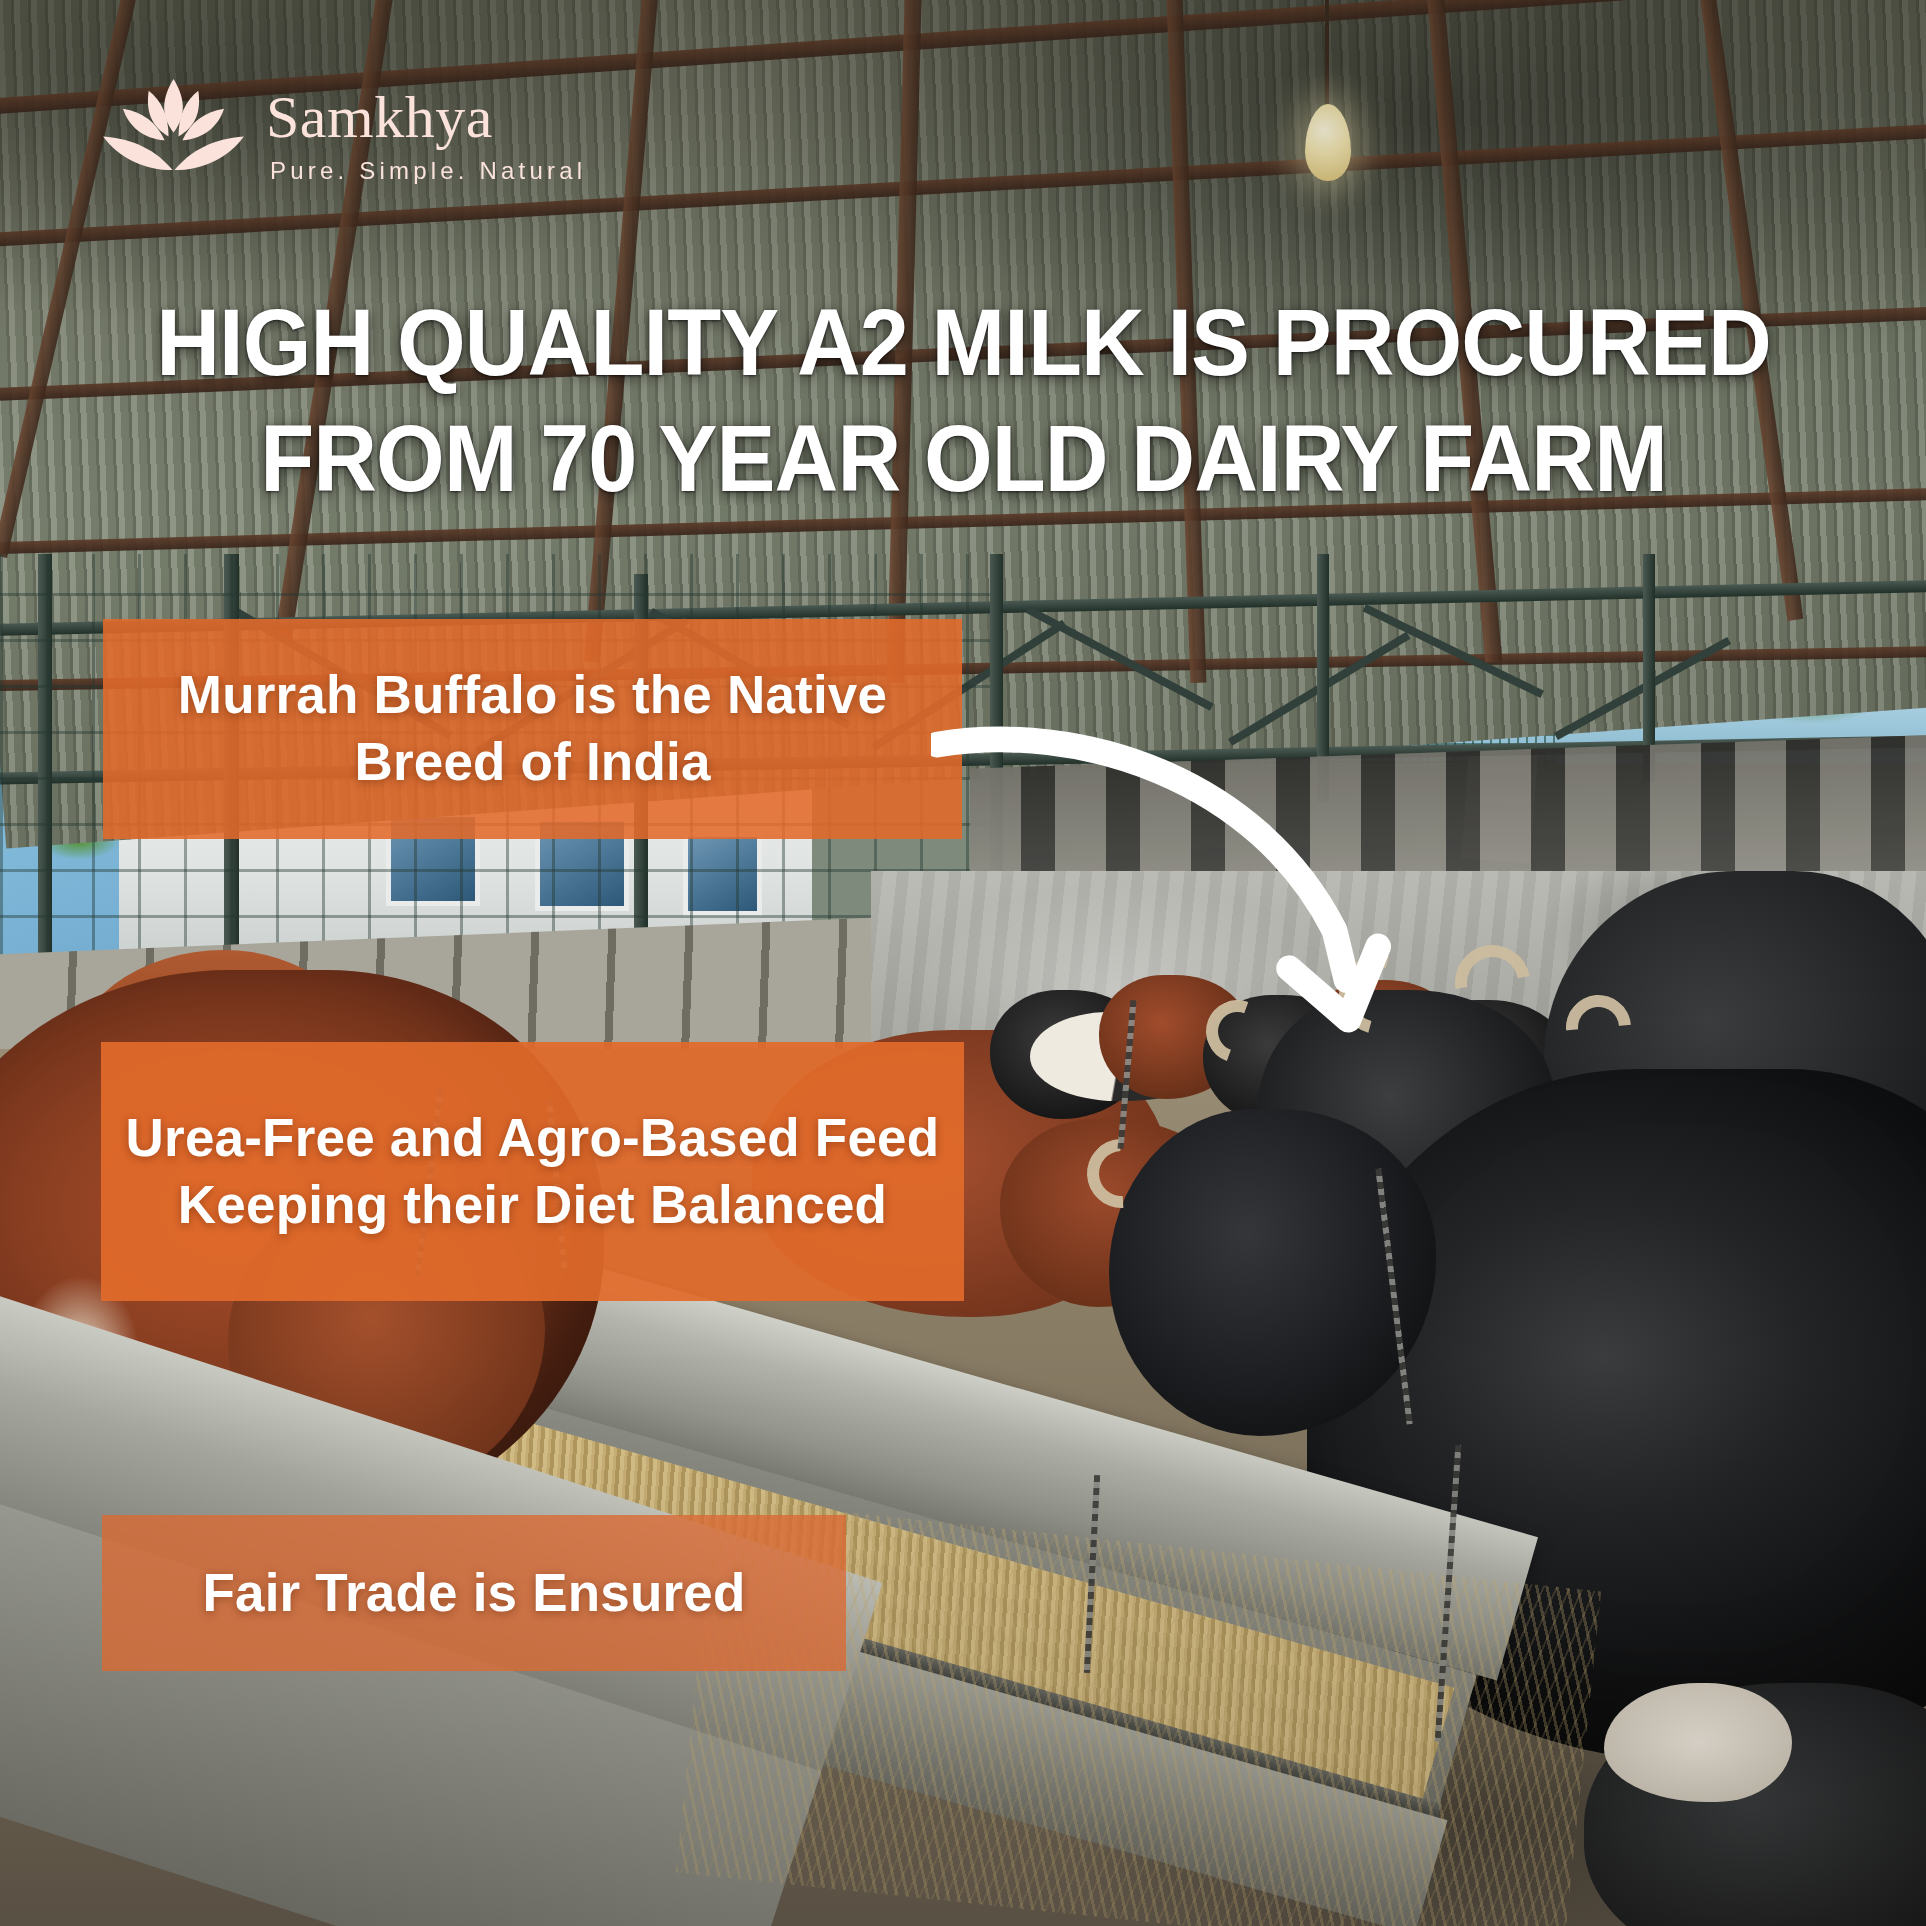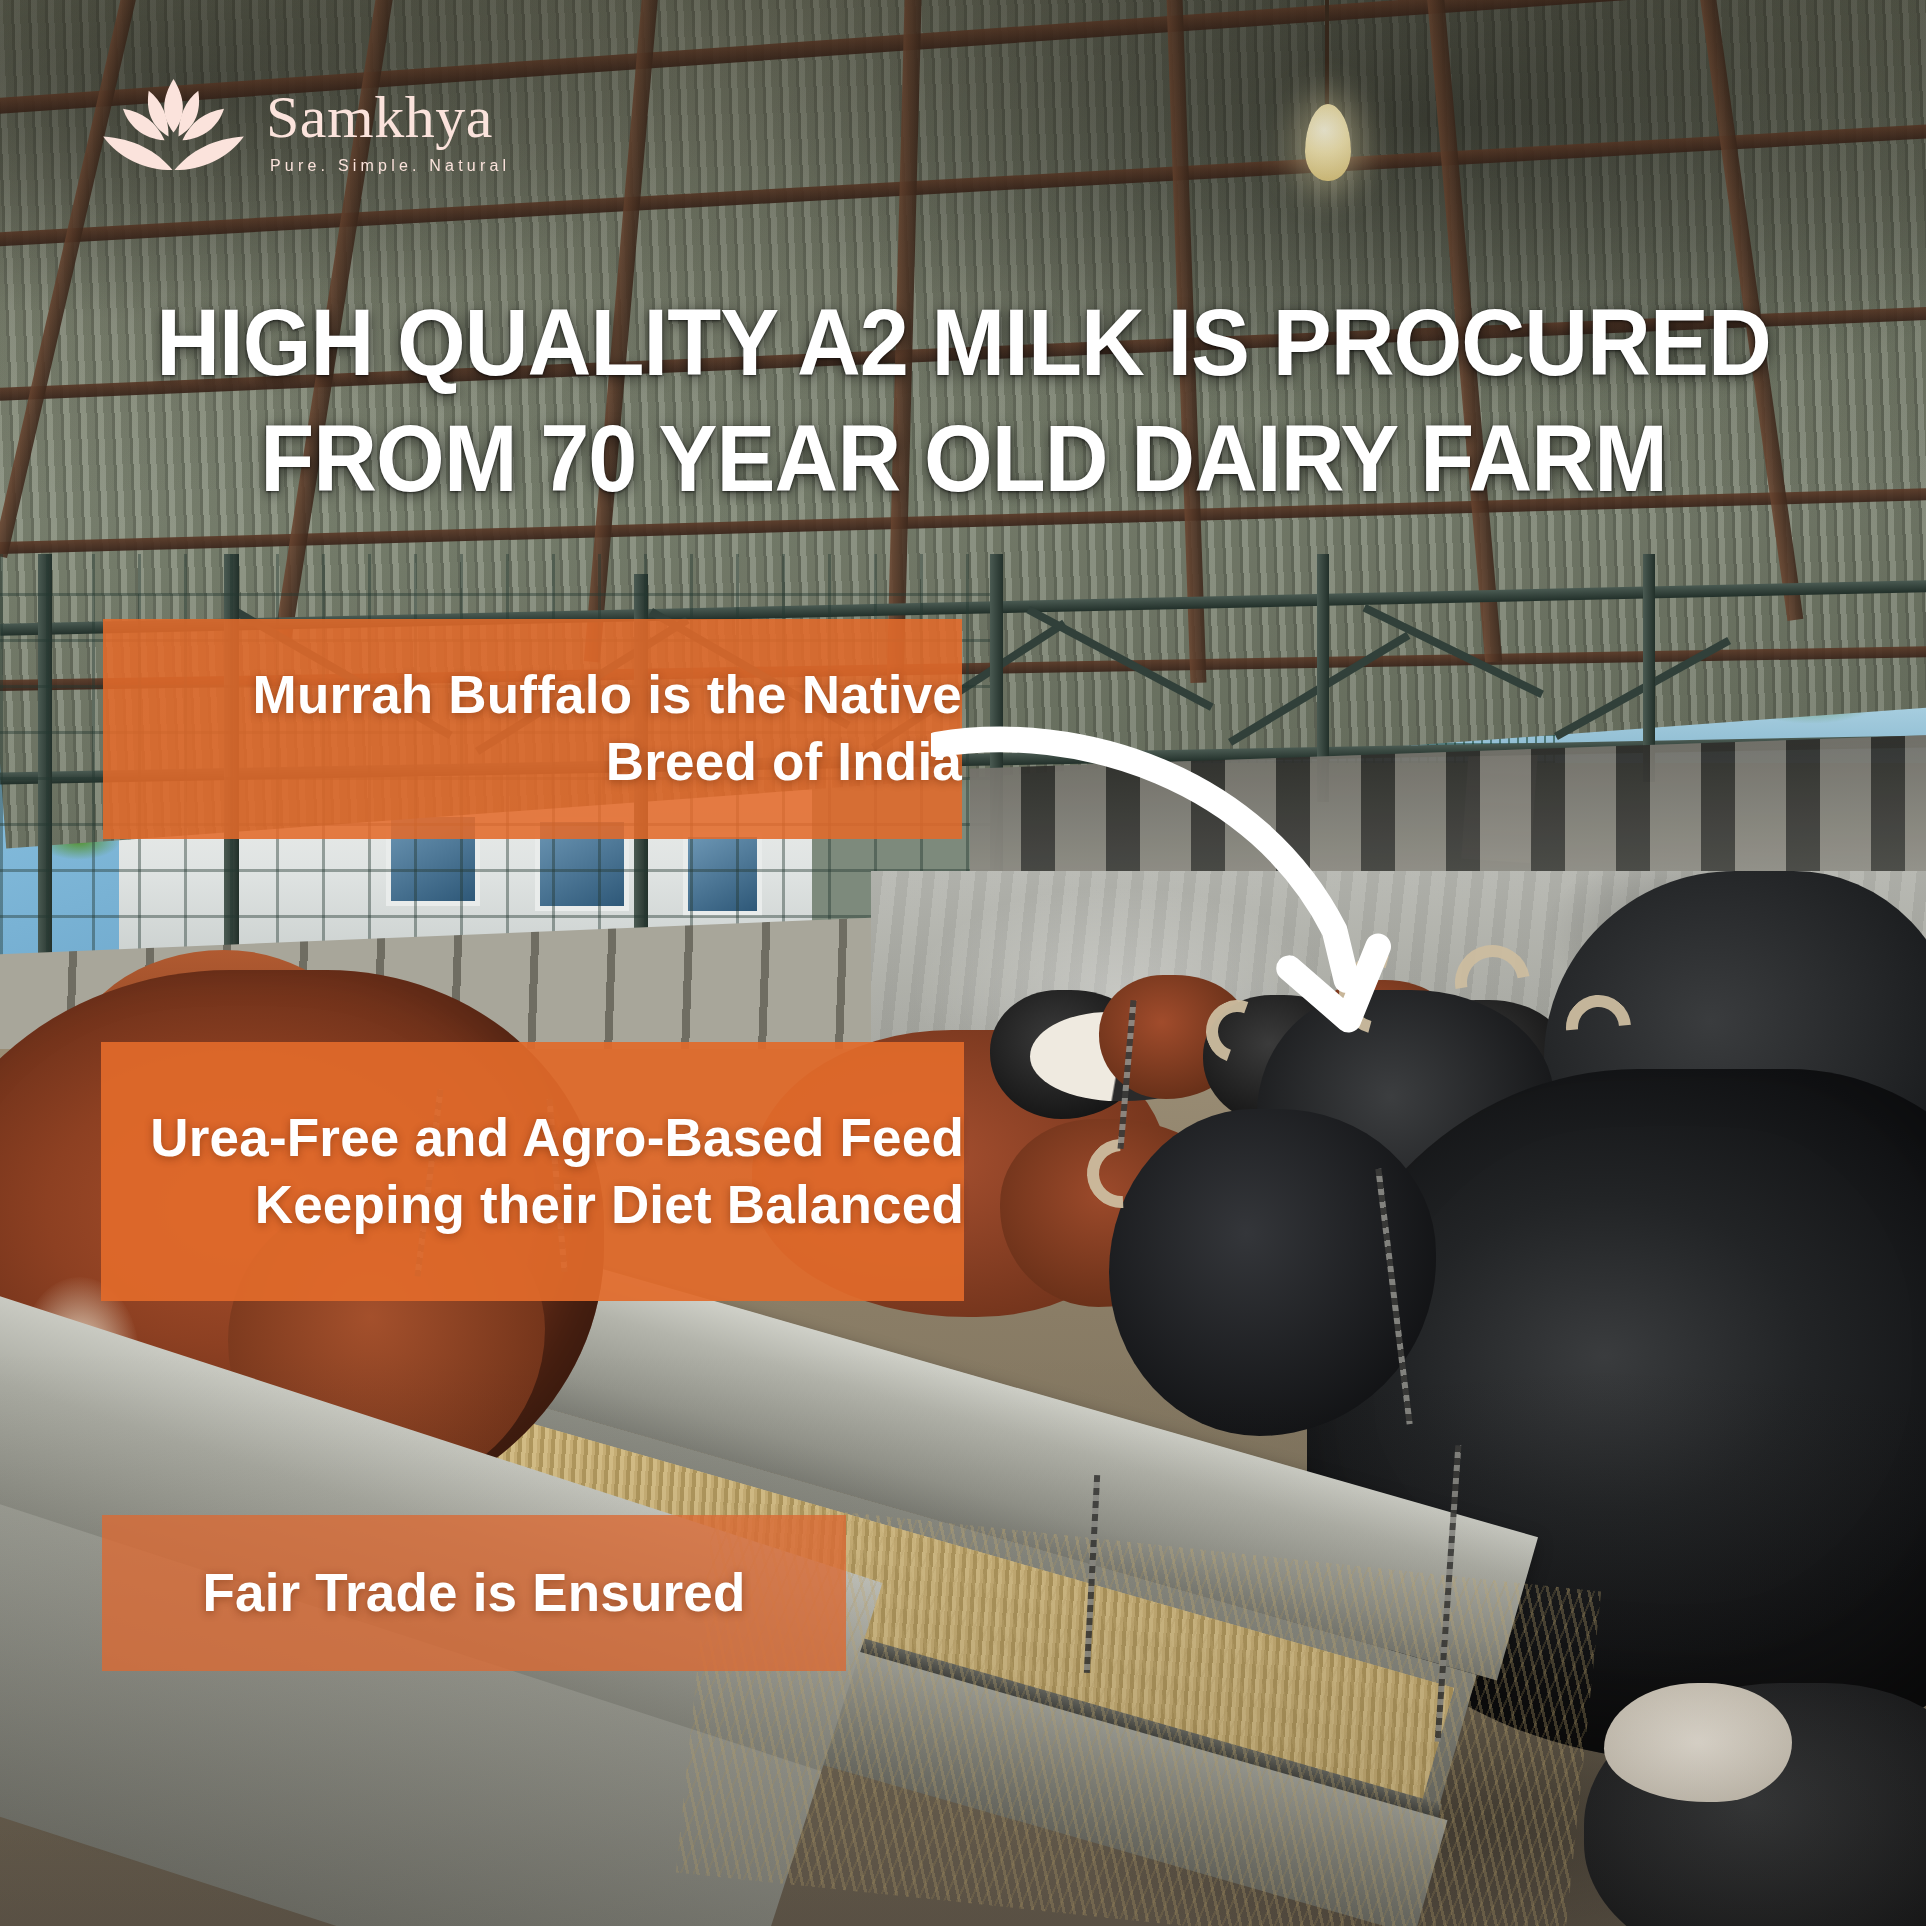--- a/index.html
+++ b/index.html
@@ -394,21 +394,21 @@
 
   
   .logo{position:absolute;left:99px;top:71px;display:flex;align-items:flex-start;gap:18px;}
   .lotus{width:149px;height:109px;flex:0 0 auto;}
   .brandtext{display:flex;flex-direction:column;padding-top:16px;}
   .brandname{
     font-family:"Liberation Serif",serif;font-size:60px;line-height:1;
     color:#fbe3dc;letter-spacing:0.5px;font-weight:400;
   }
   .brandtag{
-    font-family:"Liberation Sans",sans-serif;font-size:16px;
+    font-family:"Liberation Sans",sans-serif;font-size:24px;
     color:#fbe3dc;letter-spacing:4.2px;margin-top:10px;margin-left:4px;
     font-weight:400;
   }
 
   
   .headline{
     position:absolute;left:0;top:285px;width:1927px;
     text-align:center;color:#ffffff;
     font-family:"Liberation Sans",sans-serif;
     font-weight:700;font-size:95px;line-height:1.22;
@@ -417,21 +417,21 @@
     text-shadow:0 3px 14px rgba(0,0,0,.55),0 1px 3px rgba(0,0,0,.65);
   }
   .headline .ln{display:block;}
 
   
   .callout{
     position:absolute;
     display:flex;align-items:center;justify-content:center;
     color:#ffffff;font-weight:700;
     font-family:"Liberation Sans",sans-serif;
-    text-align:right;line-height:1.26;
+    text-align:center;line-height:1.26;
     text-shadow:0 2px 9px rgba(90,30,0,.45);
   }
   .c-one{left:103px;top:619px;width:859px;height:220px;
          background:rgba(226,106,42,.88);font-size:53px;letter-spacing:0.2px;}
   .c-two{left:101px;top:1042px;width:863px;height:259px;
          background:rgba(226,106,42,.92);font-size:53px;letter-spacing:0.2px;}
   .c-three{left:102px;top:1515px;width:744px;height:156px;
          background:rgba(218,106,52,.80);font-size:53px;letter-spacing:0.2px;}
 
   

